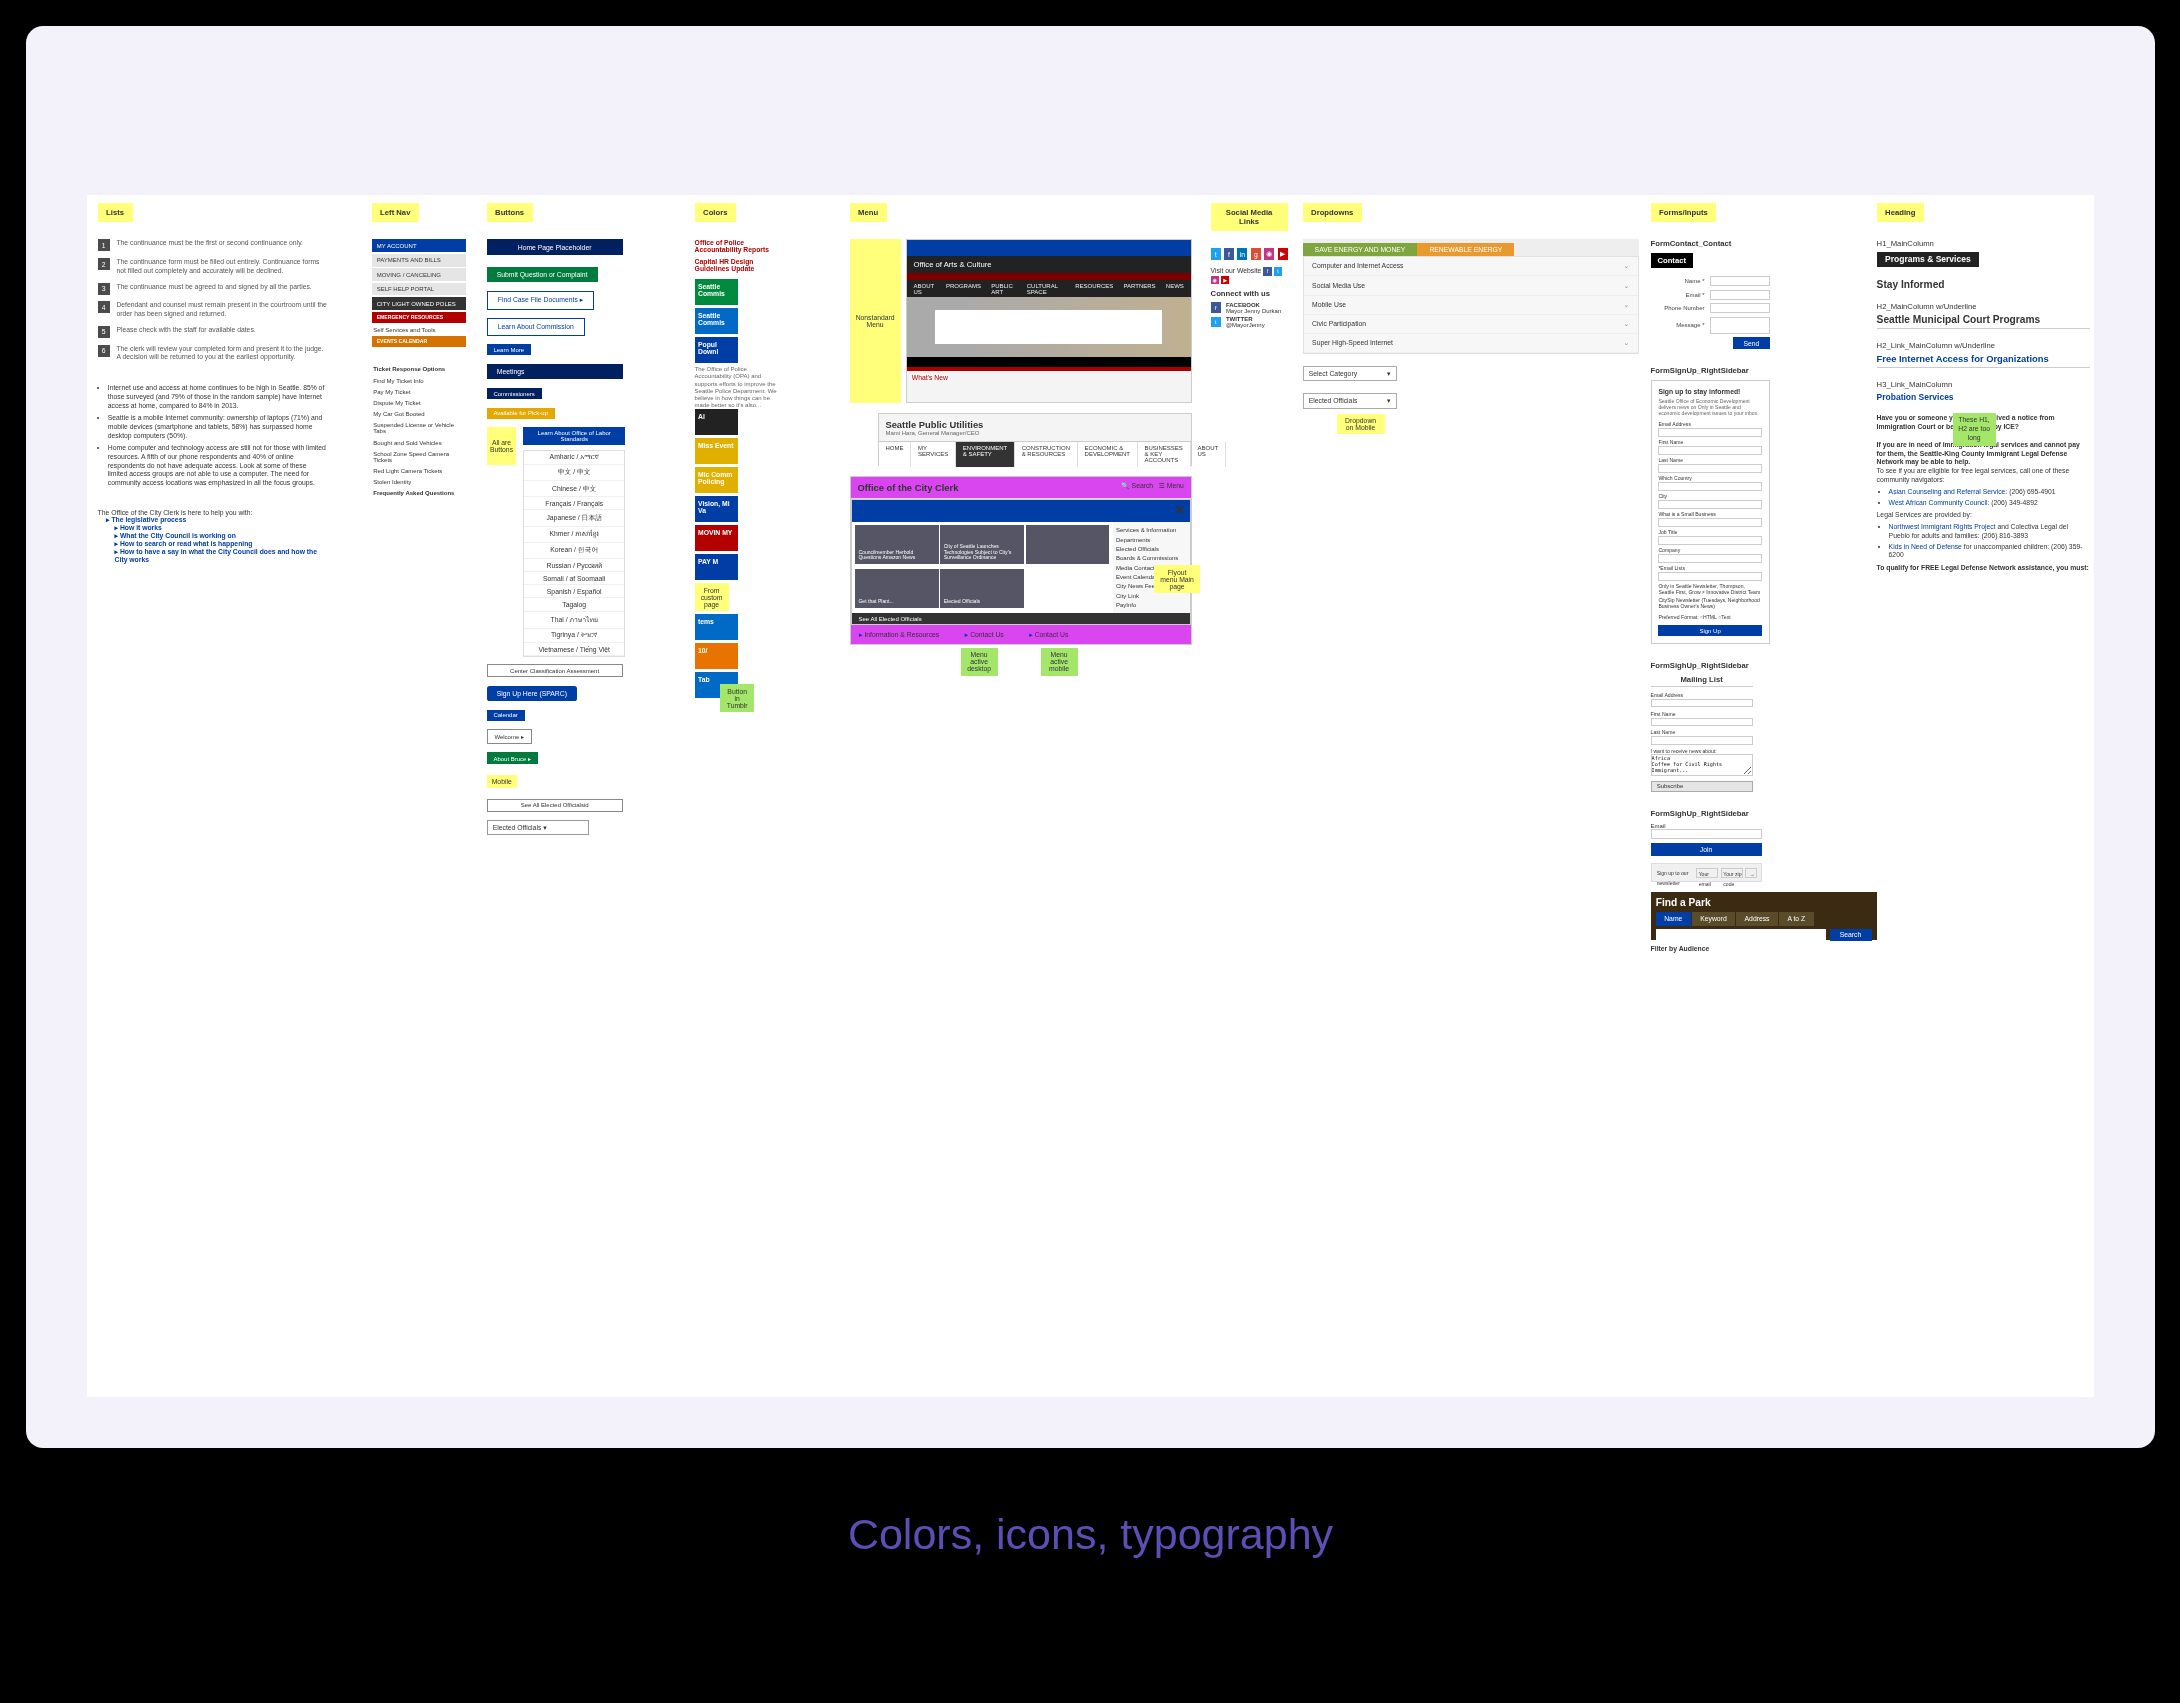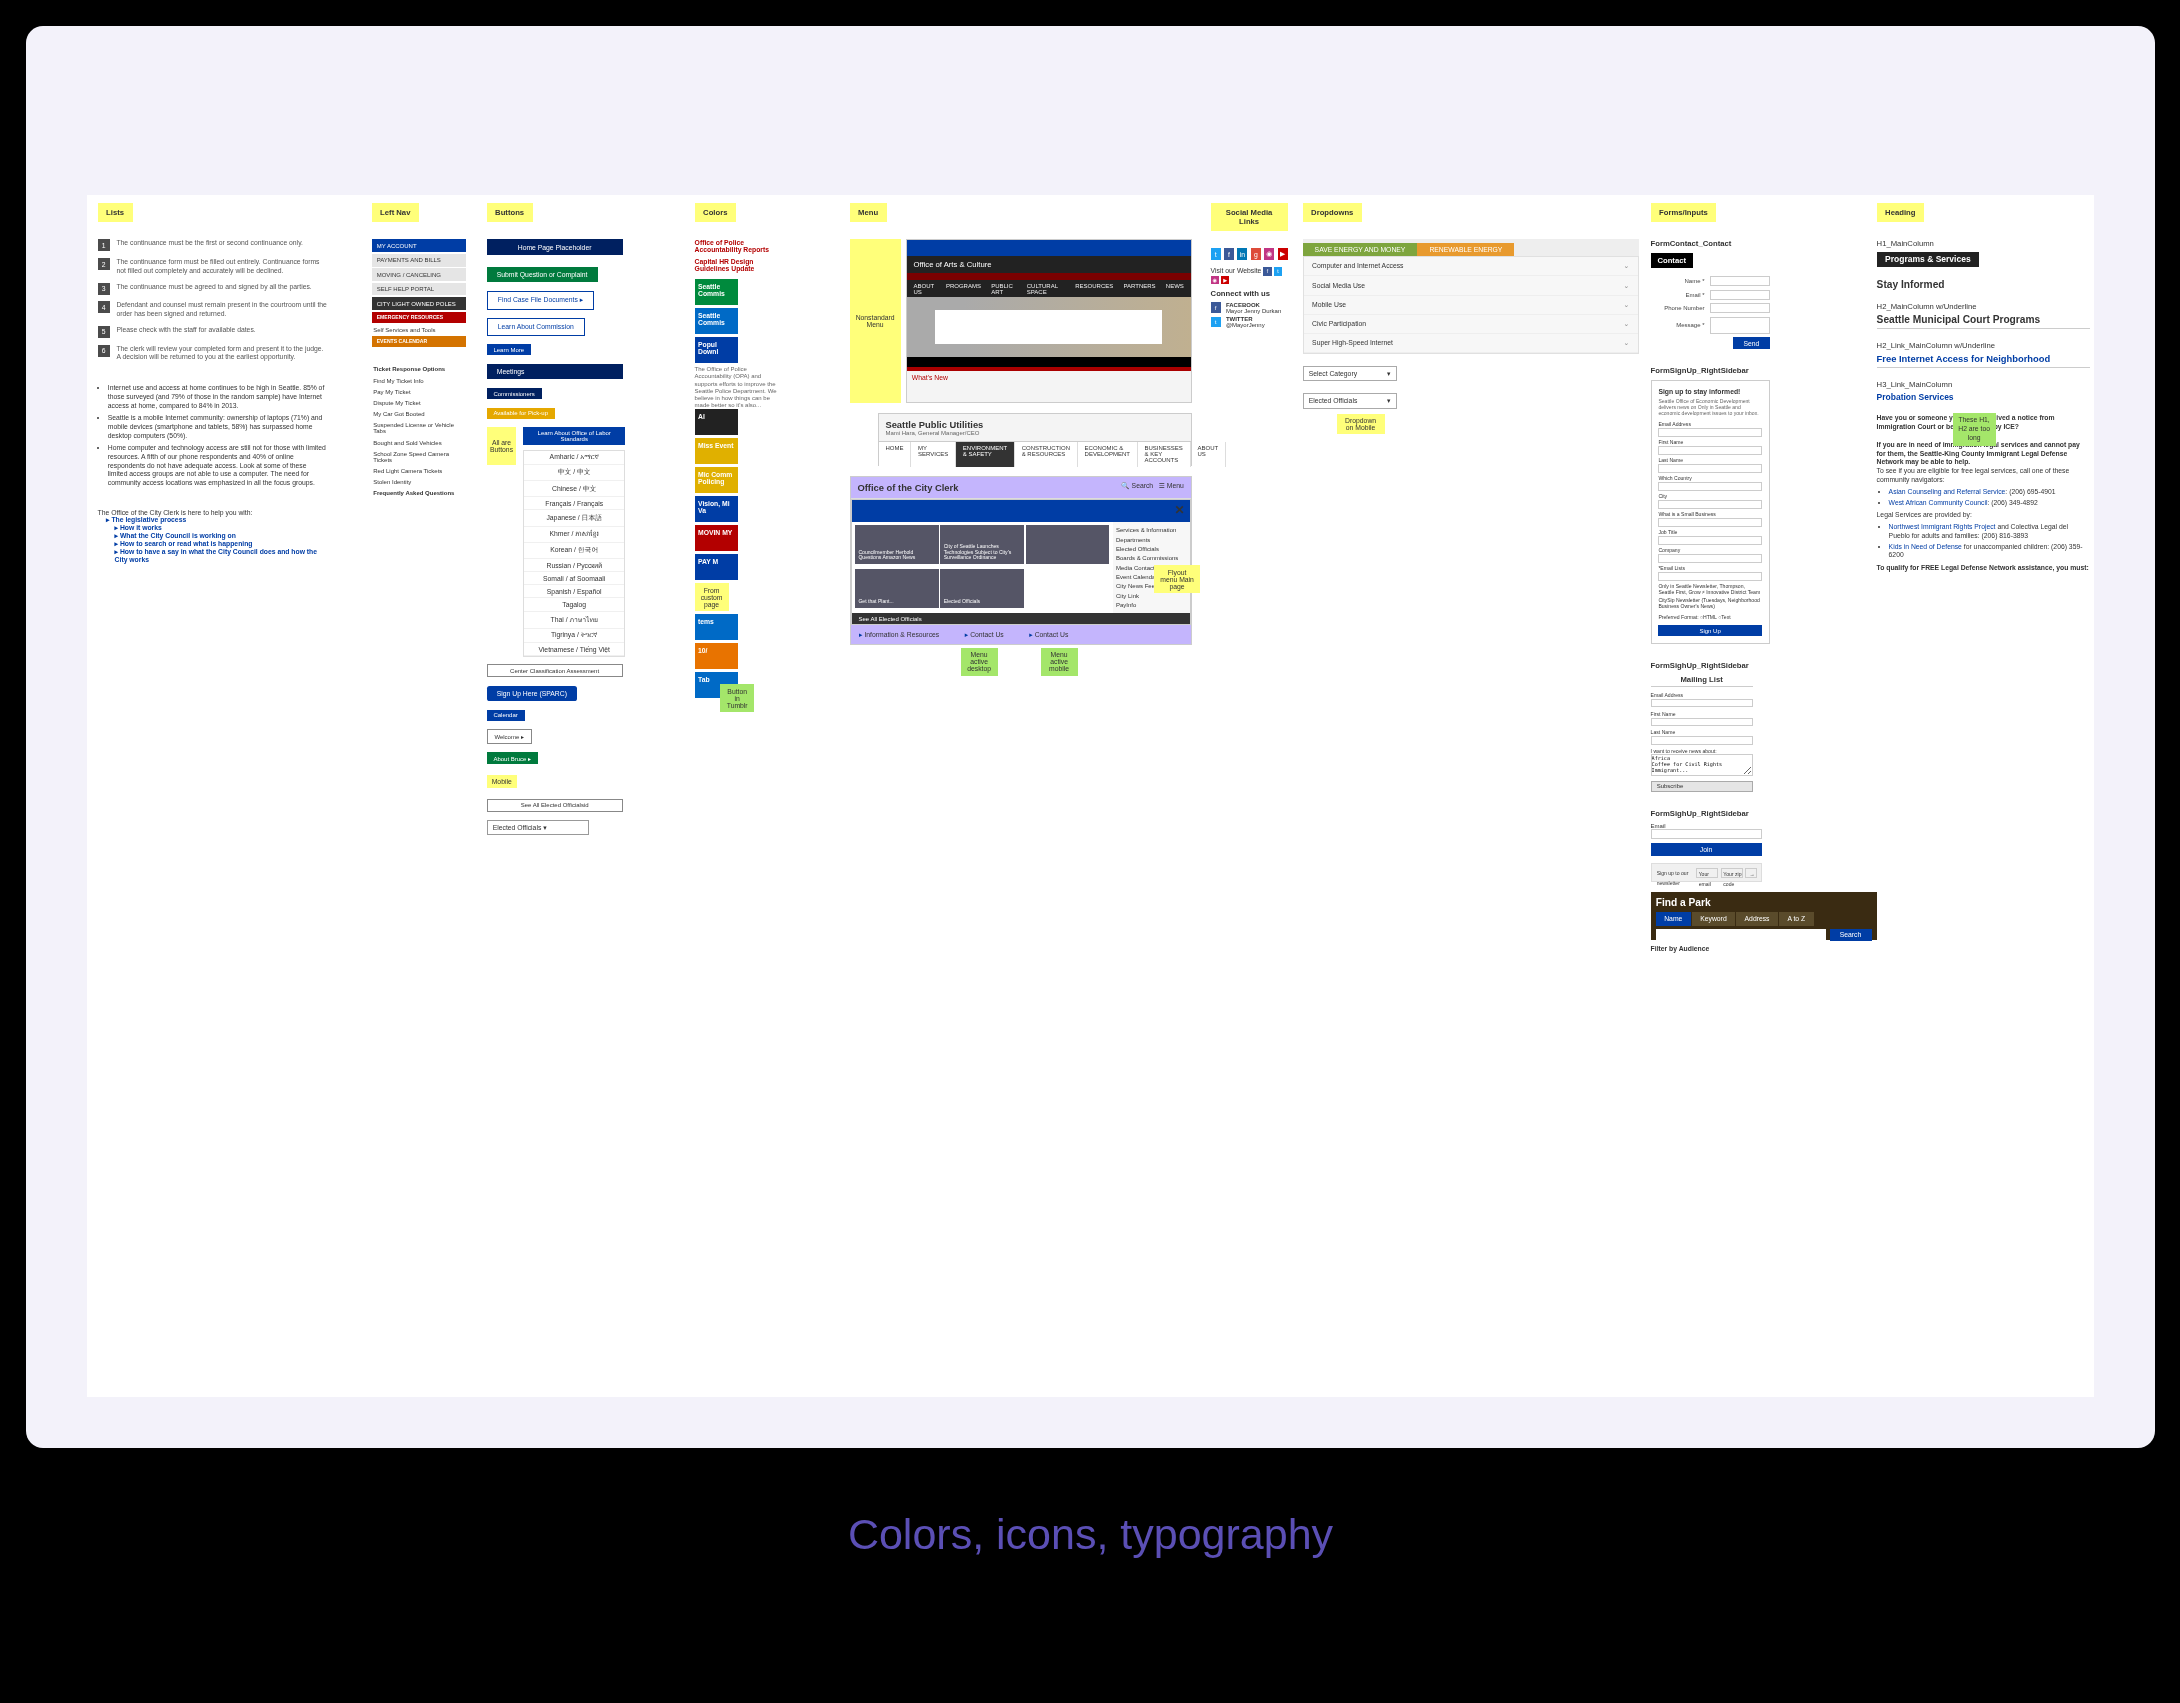--- a/index.html
+++ b/index.html
@@ -109,21 +109,21 @@
   .breadcrumb-band { background:#222;color:#eee;font-size:6px;padding:2.6px 6.8px;display:flex;gap:10.2px; }
   .stage { height:60px; background:linear-gradient(90deg,#aaa 20%, #c0b090); display:flex; align-items:center; justify-content:center; }
   .center-box { background:#fff; width:80%; height:34px; }
   .nsc { font-size:6.8px; color:#b30000; padding:3.4px 5.1px; }
   .menu-shot.spu { height:53px; }
   .spu-title { font-size:9.4px; font-weight:bold; padding:5.1px 6.8px 0; }
   .spu-sub { font-size:6px; color:#666; padding:0 6.8px 5.1px; }
   .spu-nav { background:#fff; border-top:0.9px solid #ccc; display:flex; gap:0; font-size:6px; }
   .spu-nav span { padding:3.4px 6.8px; border-right:0.9px solid #ddd; }
   .spu-nav .active { background:#333;color:#fff; }
-  .clerk-shot { background:#c4b5fd; border:0.9px solid #ccc; }
+  .clerk-shot { background:#d946ef; border:0.9px solid #ccc; }
   .clerk-top { display:flex; justify-content:space-between; padding:5.1px 6.8px; font-size:9.4px; font-weight:bold; border-bottom:0.9px solid #ddd; }
   .fly { position:relative; background:#fff; border:0.9px solid #ccc; }
   .fly .x { position:absolute; top:3.4px; right:5.1px; font-size:12px; font-weight:bold; }
   .fly-banner { height:22px; background:#003da5; }
   .fly-row { display:flex; }
   .fly-main { flex:1; display:grid; grid-template-columns:1fr 1fr 1fr; gap:1.7px; padding:3.4px; }
   .fly-card { height:39px; background:#556; position:relative; }
   .fly-card::after{content:attr(data-t);position:absolute;left:3.4px;bottom:3.4px;color:#fff;font-size:5.1px;line-height:1.1;width:90%;}
   .fly-side { width:77px; background:#f7f7f7; font-size:6px; padding:3.4px; }
   .fly-side div{padding:1.7px 0;}
@@ -593,21 +593,21 @@
       </div>
       <div class="hblk">
         <div class="h2">Stay Informed</div>
       </div>
       <div class="hblk">
         <div class="lab">H2_MainColumn w/Underline</div>
         <div class="h2u">Seattle Municipal Court Programs</div>
       </div>
       <div class="hblk">
         <div class="lab">H2_Link_MainColumn w/Underline</div>
-        <div class="h2link">Free Internet Access for Neighborhood</div>
+        <div class="h2link">Free Internet Access for Organizations</div>
       </div>
       <div class="hblk">
         <div class="lab">H3_Link_MainColumn</div>
         <div class="h3link">Probation Services</div>
       </div>
 
       <div class="para" style="position:relative;">
         <span class="note-g" style="position:absolute;right:94px;top:-1.7px;width:43px;text-align:center;">These H1, H2 are too long</span>
         <b>Have you or someone you know received a notice from Immigration Court or been detained by ICE?</b><br><br>
         <b>If you are in need of immigration legal services and cannot pay for them, the Seattle-King County Immigrant Legal Defense Network may be able to help.</b><br>

